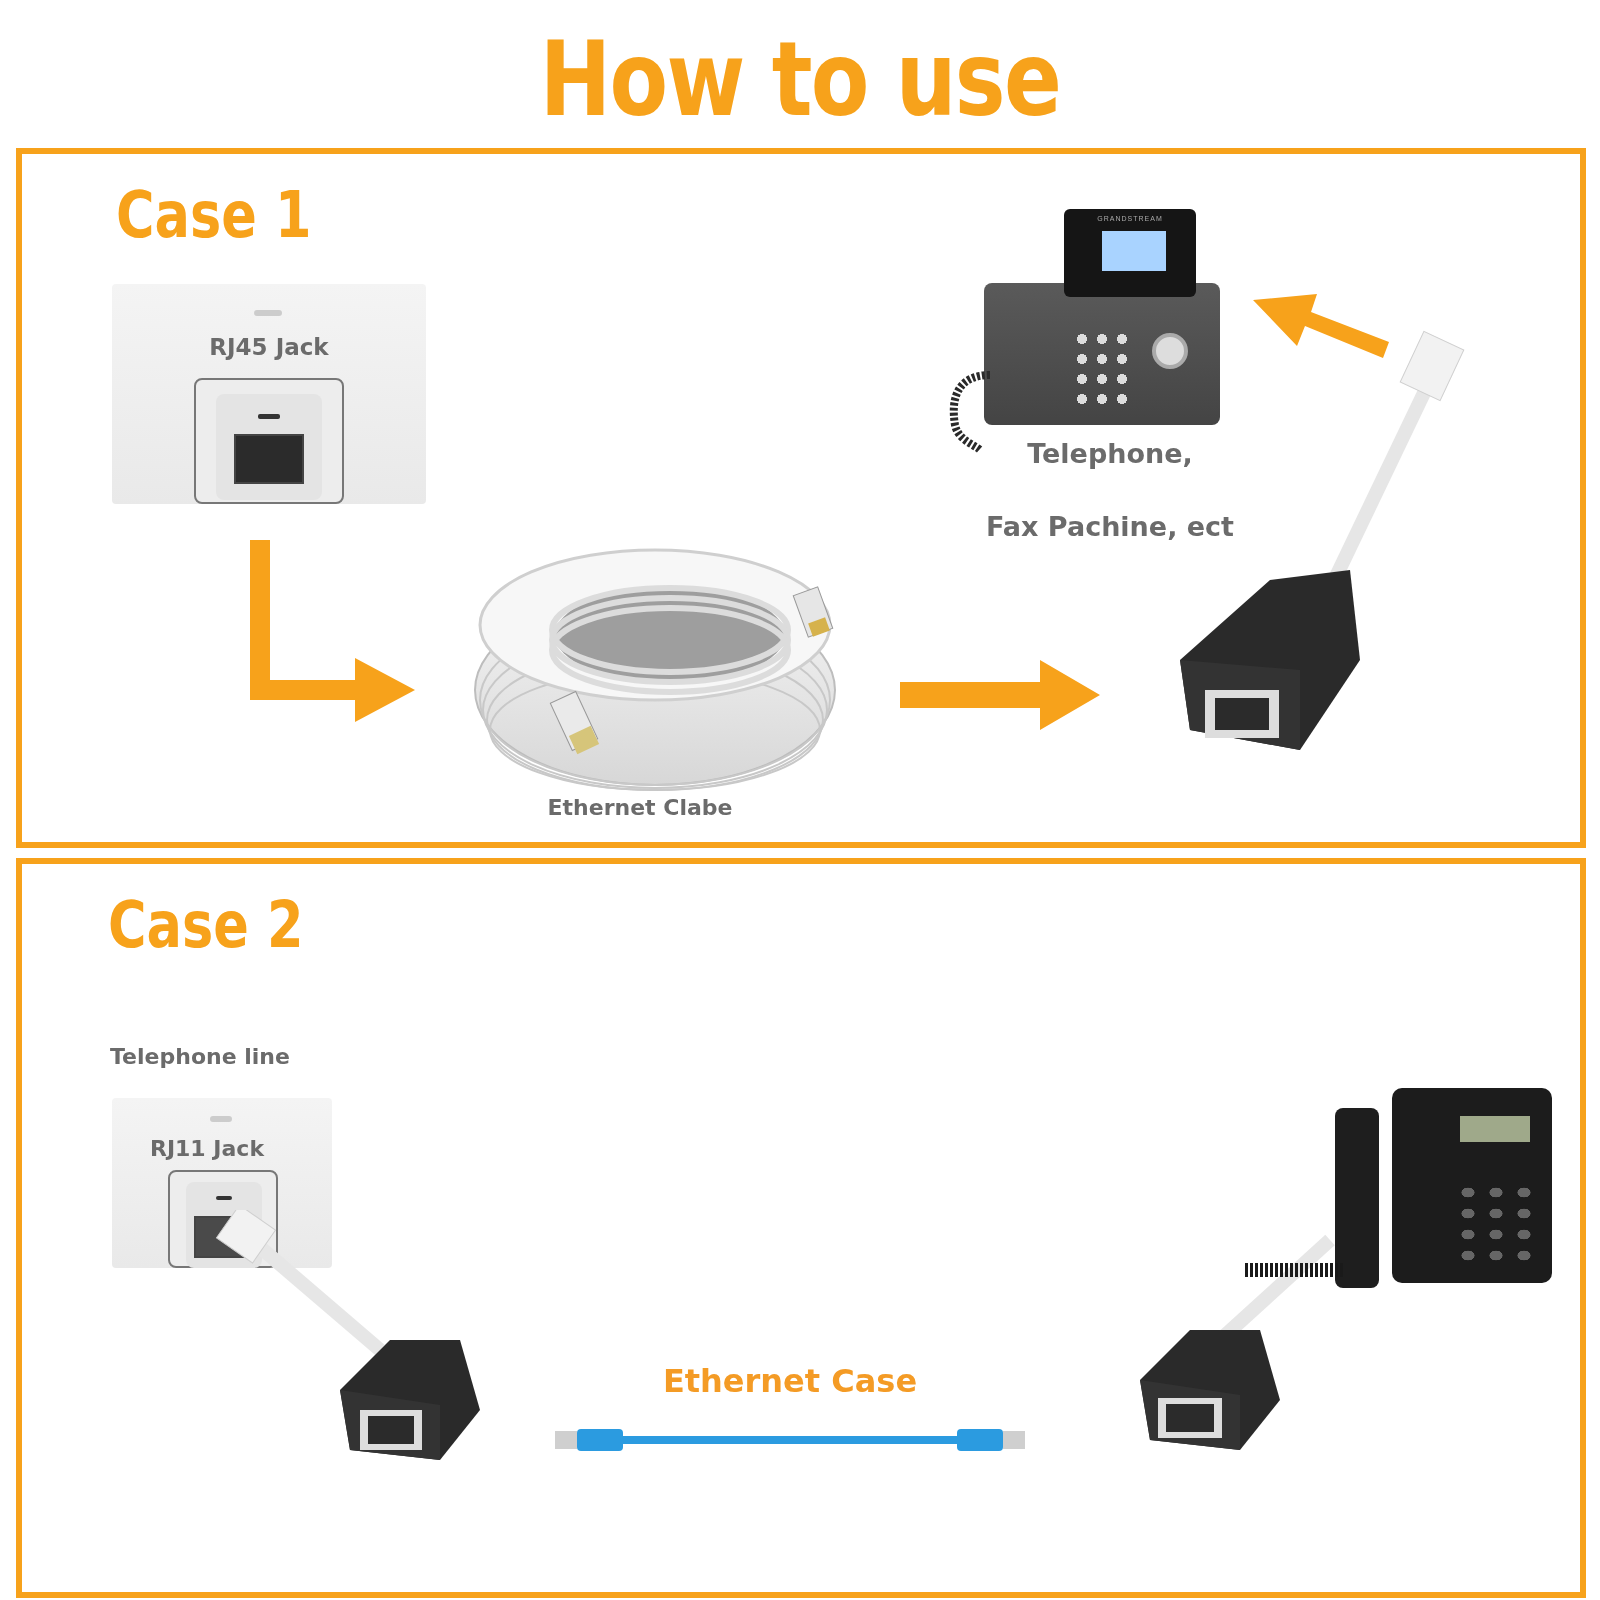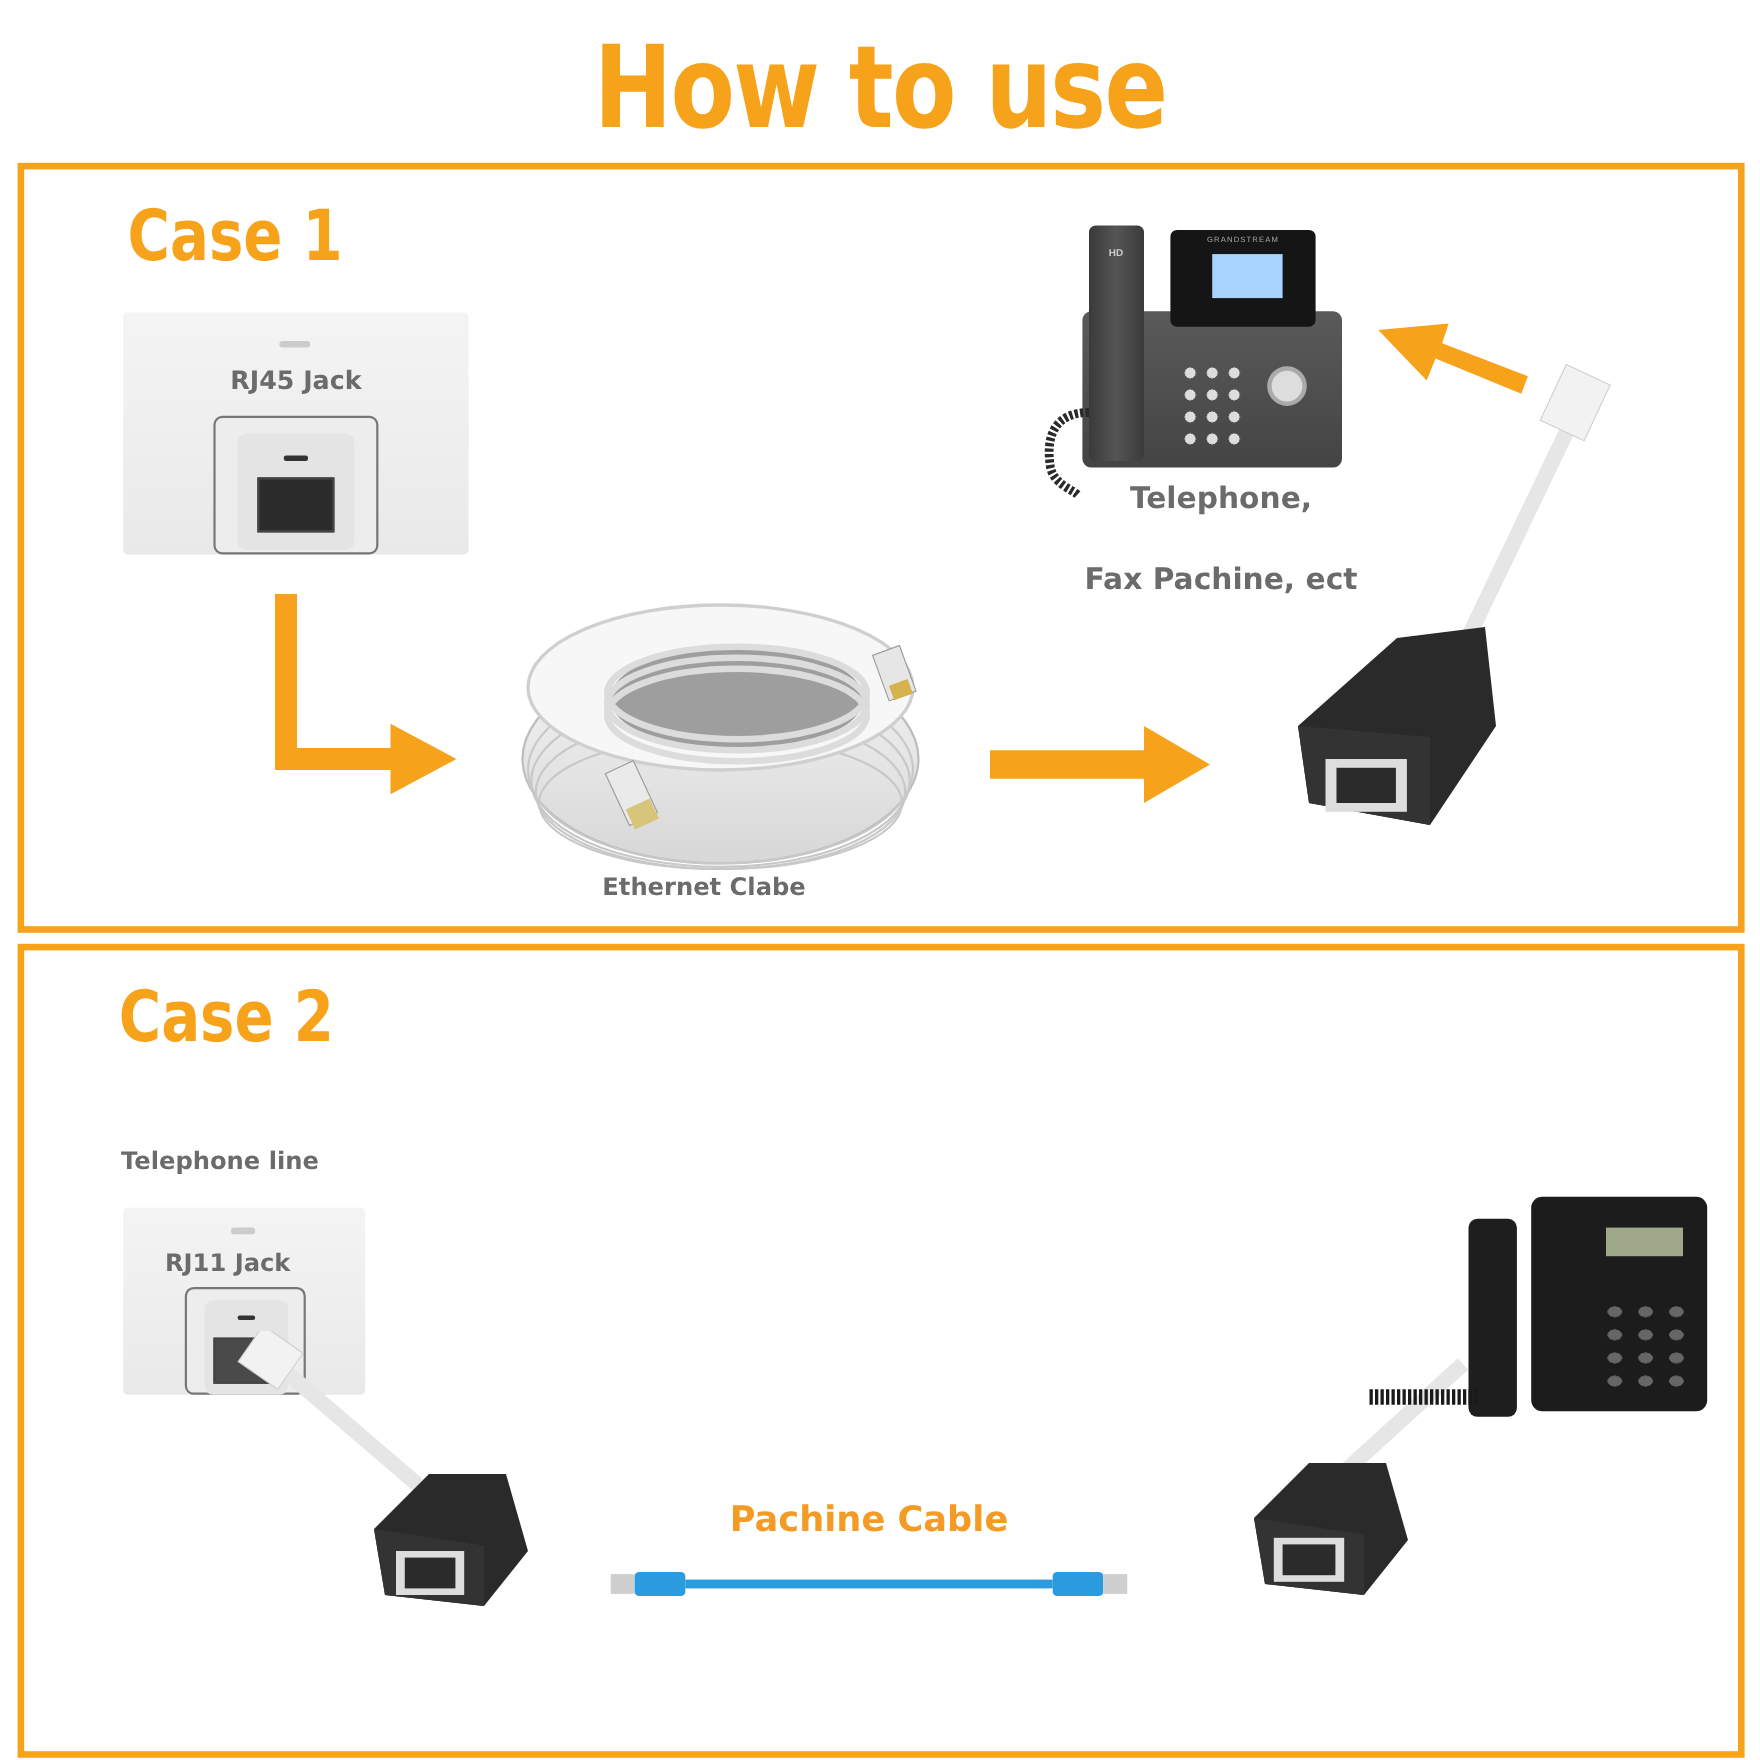--- a/index.html
+++ b/index.html
@@ -70,23 +70,20 @@
 <svg class="abs" style="left:900px; top:660px;" width="210" height="70" viewBox="0 0 210 70">
   <path d="M0 22 H140 V0 L200 35 L140 70 V48 H0 Z" fill="#f7a21b"></path>
 </svg>
 
 <div class="abs" style="left:940px; top:205px; width:300px; height:250px;">
   <div class="abs" style="left:44px; top:78px; width:236px; height:142px; background:linear-gradient(180deg,#5a5a5a,#444); border-radius:8px;"></div>
   <div class="abs" style="left:124px; top:4px; width:132px; height:88px; background:#151515; border-radius:6px;">
     <div class="abs" style="left:0; width:132px; top:6px; text-align:center; color:#aaa; font-size:7px; letter-spacing:1px;">GRANDSTREAM</div>
     <div class="abs" style="left:38px; top:22px; width:64px; height:40px; background:#a9d3ff;"></div>
   </div>
-  <div class="abs" style="left:50px; top:0px; width:50px; height:214px; background:linear-gradient(90deg,#3a3a3a,#555,#3a3a3a); border-radius:6px;">
-    <div class="abs" style="left:18px; top:20px; color:#ccc; font-size:9px; font-weight:bold;">HD</div>
-  </div>
   <div class="abs" style="left:132px; top:124px; width:60px; height:80px; background-image:radial-gradient(#ddd 35%, transparent 36%); background-size:20px 20px;"></div>
   <div class="abs" style="left:212px; top:128px; width:36px; height:36px; border-radius:50%; background:#ddd; border:4px solid #aaa; box-sizing:border-box;"></div>
   <svg class="abs" style="left:0; top:150px;" width="60" height="100" viewBox="0 0 60 100">
     <path d="M50 20 C20 20 10 40 15 70 C18 85 35 90 40 95" fill="none" stroke="#2a2a2a" stroke-width="8" stroke-dasharray="3 2"></path>
   </svg>
 </div>
 <div class="abs grey-label" style="left:980px; width:260px; top:438px; text-align:center; font-size:27px;">Telephone,</div>
 <div class="abs grey-label" style="left:960px; width:300px; top:474px; text-align:center; font-size:27px;margin-top:37px;">Fax Pachine, ect</div>
 
 <svg class="abs" style="left:1245px; top:290px;" width="150" height="90" viewBox="0 0 150 90">
@@ -120,21 +117,21 @@
 
 <svg class="abs" style="left:210px; top:1210px;" width="300" height="260" viewBox="0 0 300 260">
   <line x1="30" y1="20" x2="170" y2="140" stroke="#e6e6e6" stroke-width="14"></line>
   <rect x="14" y="4" width="44" height="40" fill="#f2f2f2" stroke="#cfcfcf" transform="rotate(35 36 24)"></rect>
   <polygon points="180,130 250,130 270,200 230,250 140,240 130,180" fill="#2a2a2a"></polygon>
   <polygon points="130,180 230,195 230,250 140,240" fill="#333"></polygon>
   <rect x="150" y="200" width="62" height="40" fill="#ddd"></rect>
   <rect x="158" y="206" width="46" height="28" fill="#2b2b2b"></rect>
 </svg>
 
-<div class="abs orange-label" style="left:600px; width:380px; top:1362px; text-align:center; font-size:32px;">Pachine Cable</div>
+<div class="abs orange-label" style="left:600px; width:380px; top:1362px; text-align:center; font-size:32px;">Ethernet Case</div>
 <svg class="abs" style="left:555px; top:1425px;" width="470" height="30" viewBox="0 0 470 30">
   <rect x="0" y="6" width="22" height="18" fill="#cfcfcf"></rect>
   <rect x="22" y="4" width="46" height="22" rx="4" fill="#2b9be0"></rect>
   <rect x="68" y="11" width="334" height="8" fill="#2b9be0"></rect>
   <rect x="402" y="4" width="46" height="22" rx="4" fill="#2b9be0"></rect>
   <rect x="448" y="6" width="22" height="18" fill="#cfcfcf"></rect>
 </svg>
 
 <svg class="abs" style="left:1090px; top:1230px;" width="260" height="240" viewBox="0 0 260 240">
   <line x1="240" y1="10" x2="130" y2="110" stroke="#e6e6e6" stroke-width="14"></line>

